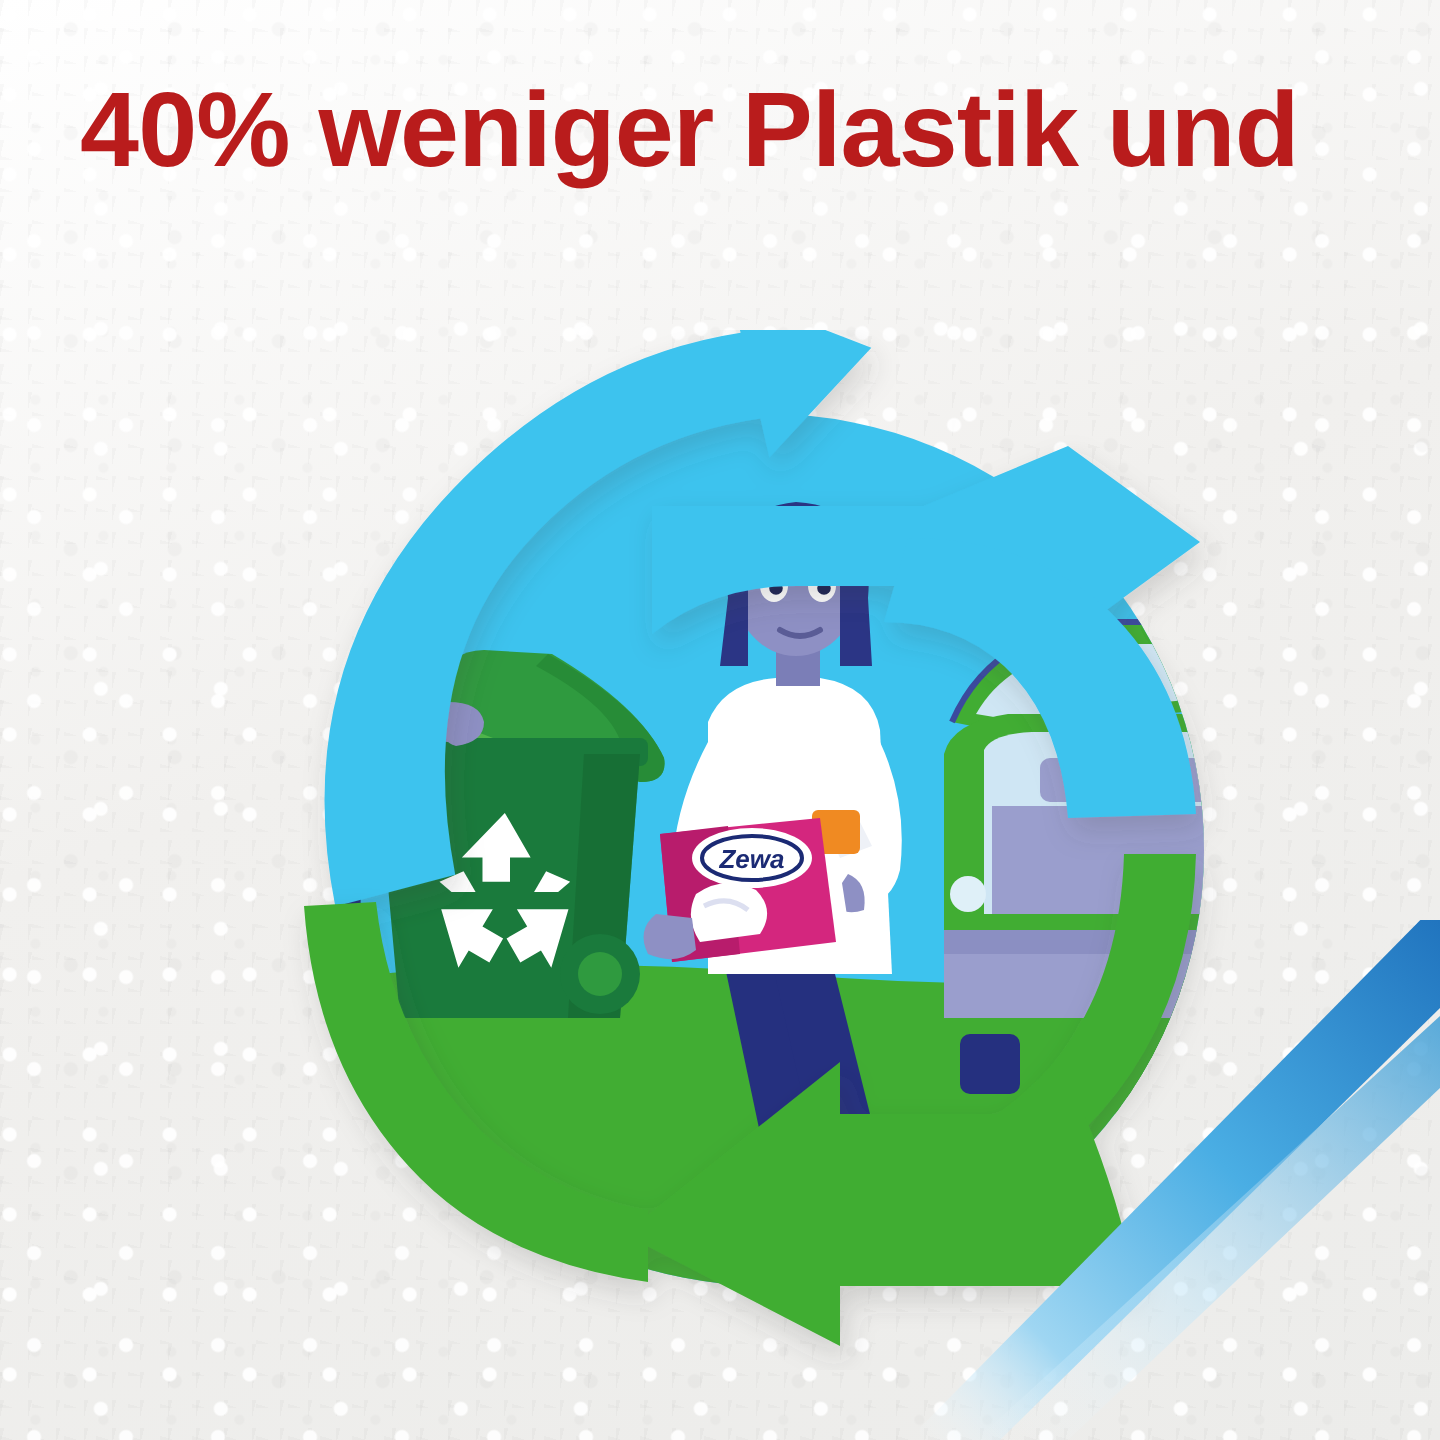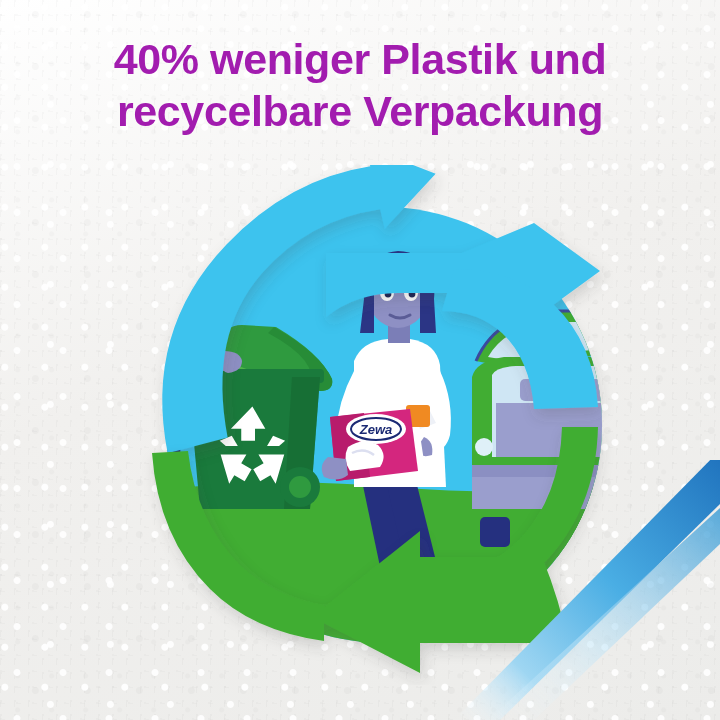--- a/index.html
+++ b/index.html
@@ -22,24 +22,23 @@
       radial-gradient(circle at 52% 88%, rgba(0,0,0,.02) 0 2px, rgba(0,0,0,0) 3px),
       linear-gradient(103deg, rgba(0,0,0,.022) 0 2px, rgba(0,0,0,0) 2px 9px),
       linear-gradient(17deg, rgba(0,0,0,.018) 0 2px, rgba(0,0,0,0) 2px 11px),
       linear-gradient(160deg,#ffffff 0%,#f1f0ee 45%,#ececea 100%);
     background-size:40px 40px,46px 46px,52px 52px,60px 60px,34px 34px,14px 14px,16px 16px,100% 100%;
   }
 
   
   .headline{
     position:absolute;left:0;right:0;top:34px;
-    text-align:center;
-    color:#a21caf;
+    color:#b91c1c;
     font-weight:700;
-    font-size:43px;
+    font-size:53px;
     line-height:1.20;
     letter-spacing:-0.4px;
     padding:0 40px;
     box-sizing:border-box;
   }
   .headline .ln{display:block;white-space:nowrap;}
 
   
   #illo{position:absolute;left:124px;top:165px;width:520px;height:520px;}
   #illo svg{display:block;width:100%;height:100%;}
@@ -50,21 +49,20 @@
 </style>
 </head>
 <body>
 
 <div id="stage">
 
   <div class="paper"></div>
 
   <div class="headline">
     <span class="ln">40% weniger Plastik und</span>
-    <span class="ln">recycelbare Verpackung</span>
   </div>
 
   <div id="illo">
     <svg viewBox="0 0 520 520" xmlns="http://www.w3.org/2000/svg">
       <defs>
         <clipPath id="circleClip">
           <circle cx="260" cy="260" r="218"></circle>
         </clipPath>
         <filter id="softShadow" x="-25%" y="-25%" width="150%" height="150%">
           <feDropShadow dx="3" dy="7" stdDeviation="7" flood-color="#4a4a4a" flood-opacity="0.18"></feDropShadow>

